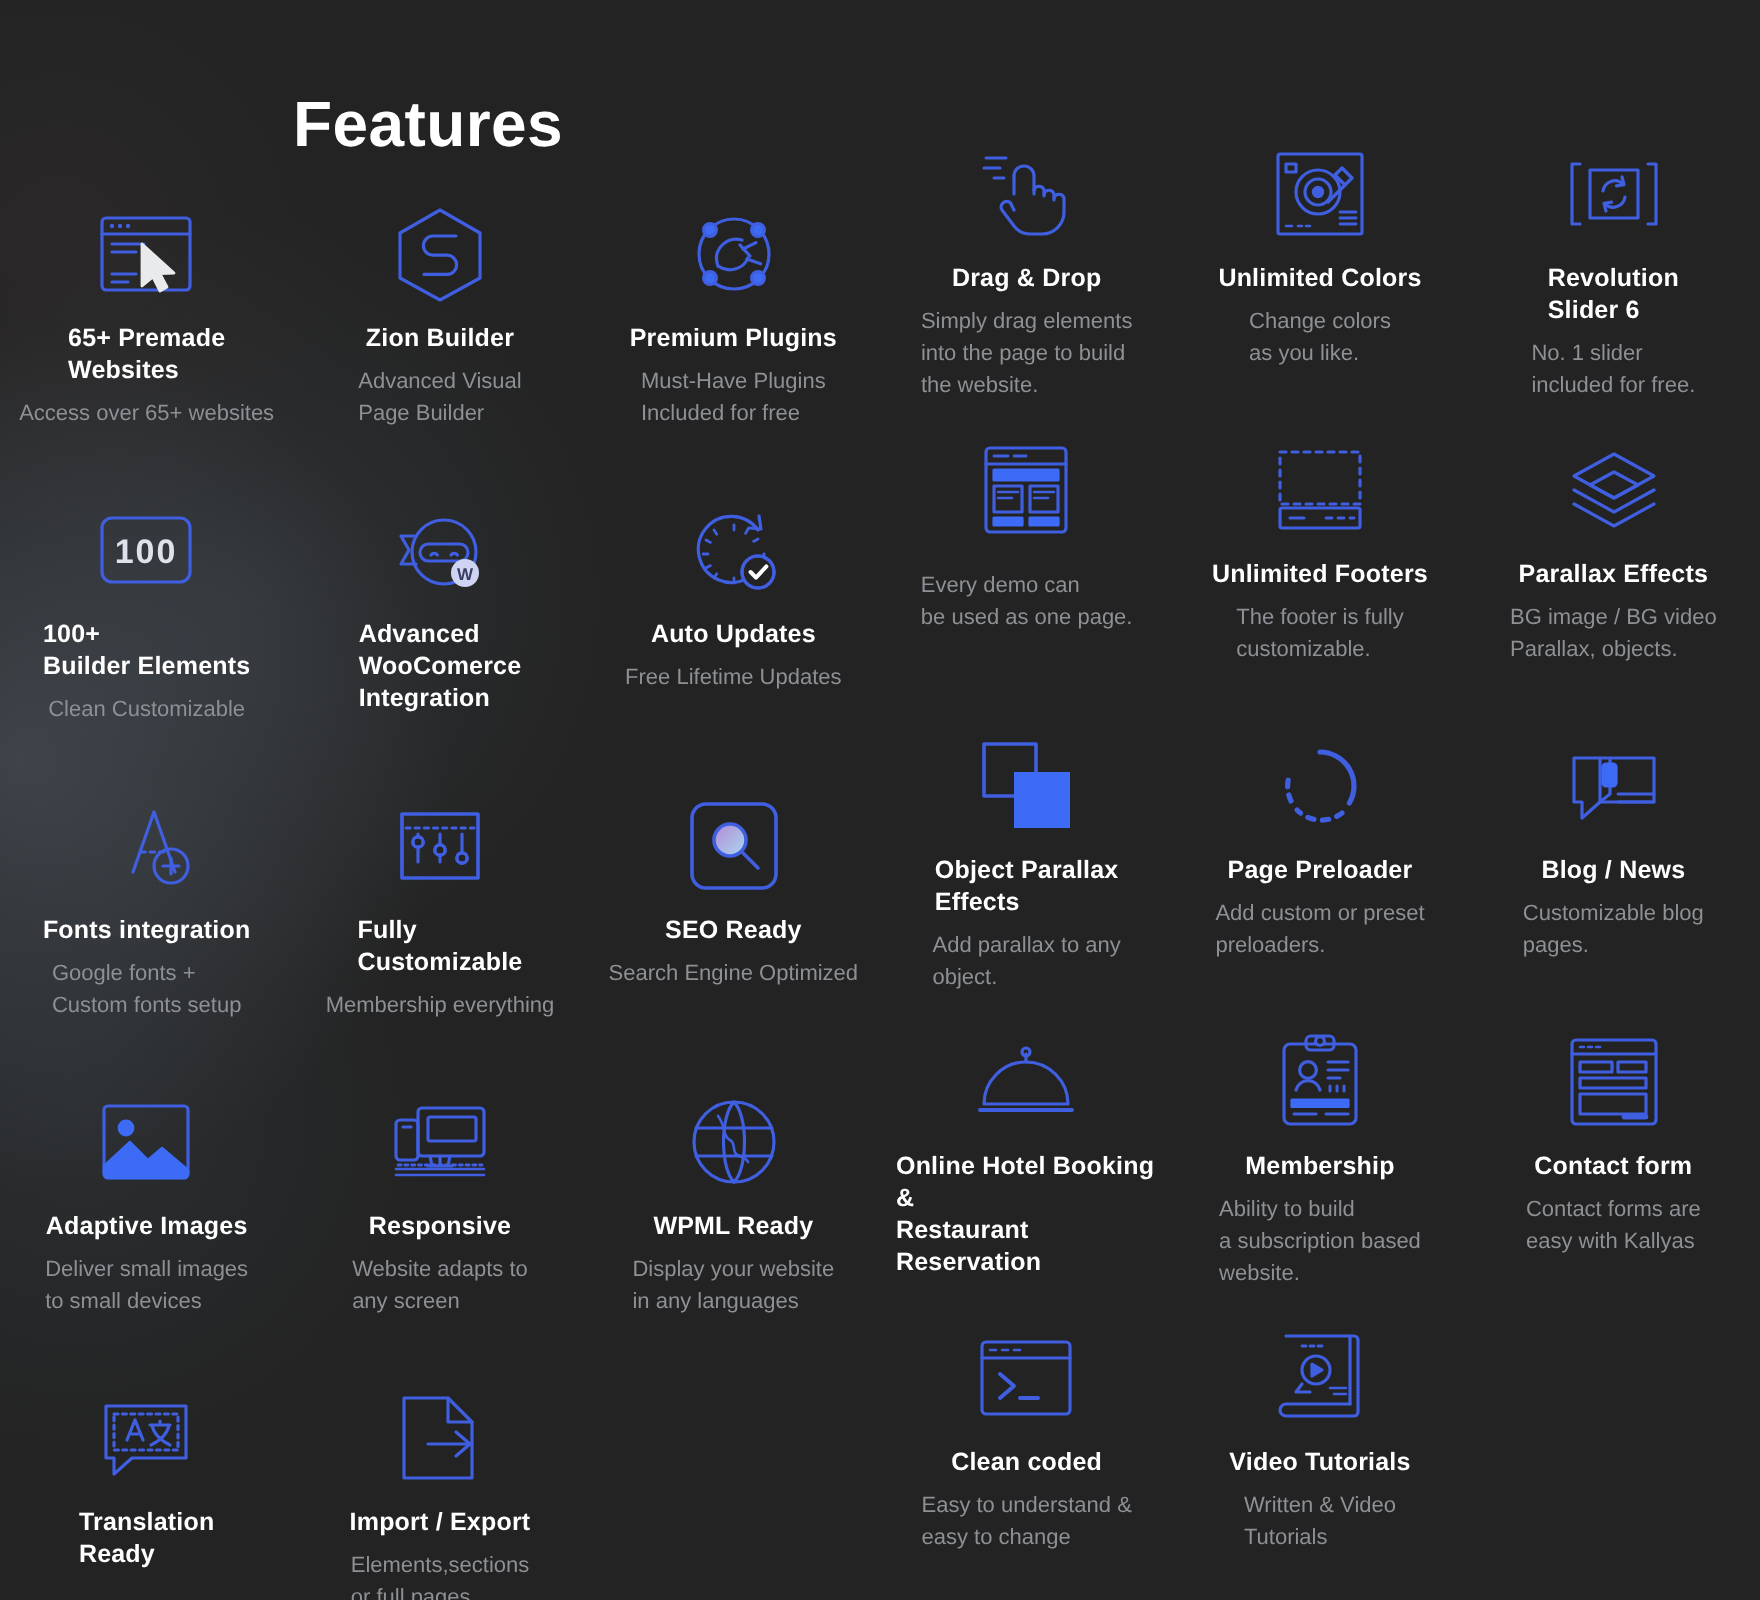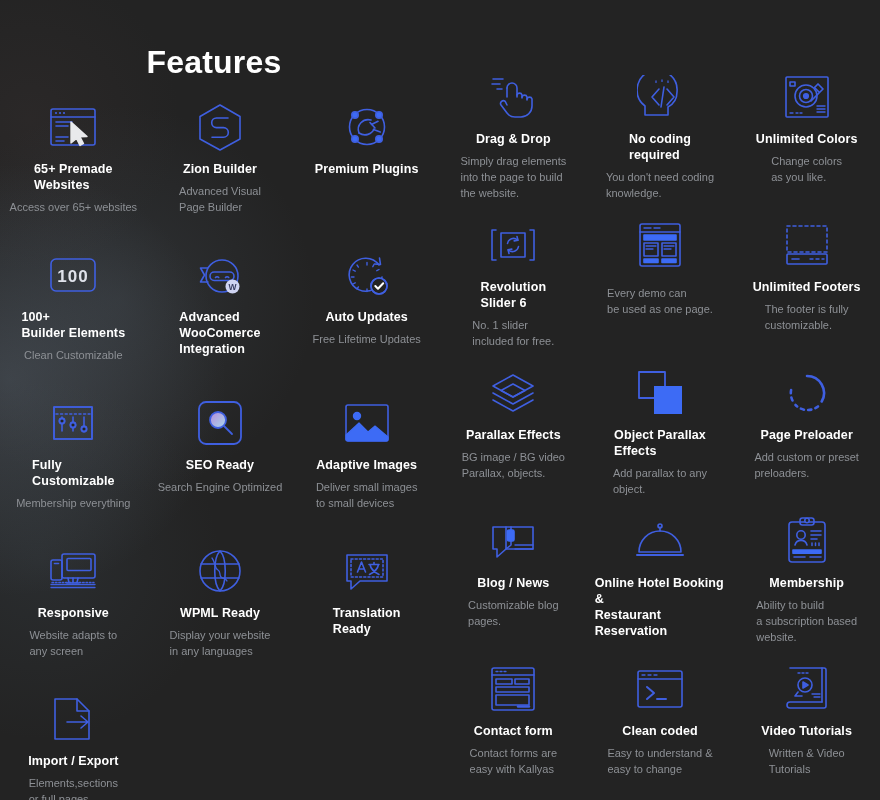--- a/index.html
+++ b/index.html
@@ -92,20 +92,22 @@
     <circle cx="36" cy="12" r="3.2" fill="#3d6bf5"></circle>
     <circle cx="12" cy="36" r="3.2" fill="#3d6bf5"></circle>
     <circle cx="36" cy="36" r="3.2" fill="#3d6bf5"></circle>
     <path d="M16 30 C13 22 20 15 28 17"></path>
     <path d="M16 30 C22 34 29 31 31 26"></path>
     <path d="M28.5 21.5 l6.5 -3.2 M30.5 26.5 l6.8 2.4"></path>
     <path d="M27 19.5 l5 5.5"></path>
         </svg>
       </div>
       <div class="card-title">Premium Plugins</div>
+      <div class="card-desc">Must-Have Plugins
+Included for free</div>
     </div>
     <div class="card">
       <div class="card-icon">
         <svg width="48" height="40" viewBox="0 0 48 40" fill="none" stroke="#3f5fe0" stroke-width="1.6" stroke-linecap="round" stroke-linejoin="round">
     <rect x="2" y="4" width="44" height="32" rx="5"></rect>
     <text x="24" y="26.5" font-family="'Liberation Sans',sans-serif" font-size="17" font-weight="700" fill="#dfe2ea" stroke="none" text-anchor="middle" letter-spacing="1">100</text>
         </svg>
       </div>
       <div class="card-title">100+
 Builder Elements</div>
@@ -135,20 +137,33 @@
       <path d="M24 9.5v2.5M31 11.5l-1.2 2.2M36 16.5l-2.2 1.2M14 12l1.4 2.1M10 17l2.2 1.2
                M8.5 24h2.5M10 31l2.2-1.2M14 36l1.4-2.1M24 38.5V36M31 36.5l-1.2-2.2"></path>
     </g>
     <circle cx="36" cy="33" r="8" fill="#232323"></circle>
     <circle cx="36" cy="33" r="8"></circle>
     <path d="M32.3 33 l2.7 2.8 l5.2 -5.6" stroke="#fff" stroke-width="2"></path>
         </svg>
       </div>
       <div class="card-title">Auto Updates</div>
       <div class="card-desc">Free Lifetime Updates</div>
+    </div>
+    <div class="card">
+      <div class="card-icon">
+        <svg width="48" height="44" viewBox="0 0 48 44" fill="none" stroke="#3f5fe0" stroke-width="1.6" stroke-linecap="round" stroke-linejoin="round">
+    <path d="M17.5 35 L28 5 L38.5 35"></path>
+    <path d="M21.5 25 h13" stroke-dasharray="2.2 2.4"></path>
+    <circle cx="36.5" cy="32" r="8.5"></circle>
+    <path d="M36.5 28v8M32.5 32h8"></path>
+        </svg>
+      </div>
+      <div class="card-title">Fonts integration</div>
+      <div class="card-desc">Google fonts +
+Custom fonts setup</div>
     </div>
     <div class="card">
       <div class="card-icon">
         <svg width="48" height="40" viewBox="0 0 48 40" fill="none" stroke="#3f5fe0" stroke-width="1.6" stroke-linecap="round" stroke-linejoin="round">
     <path d="M5 4 h38 v32 h-38 z" stroke-dasharray="0"></path>
     <path d="M5 4 h38 M5 36 h38 M5 4 v32 M43 4 v32"></path>
     <path d="M7 11 h34" stroke-dasharray="2 2.6"></path>
     <path d="M13 14 v14 M24 14 v14 M35 14 v14"></path>
     <circle cx="13" cy="18" r="2.6" fill="#232323"></circle>
           <circle cx="13" cy="18" r="2.6"></circle>
@@ -265,35 +280,20 @@
         </svg>
       </div>
       <div class="card-title">Drag &amp; Drop</div>
       <div class="card-desc">Simply drag elements
 into the page to build
 the website.</div>
     </div>
     <div class="card">
       <div class="card-icon">
         <svg width="46" height="44" viewBox="0 0 46 44" fill="none" stroke="#3f5fe0" stroke-width="1.6" stroke-linecap="round" stroke-linejoin="round">
-    <path d="M8 40 V31 a20 20 0 1 1 32 -14 a17 17 0 0 1 -9 15 v8 z"></path>
-    <path d="M22 14 l-7 8 l7 8 M30 14 l7 8 l-7 8 M27 12 l-3 20"></path>
-    <g stroke-width="1.3" stroke-dasharray="1.4 2">
-      <path d="M19 6 v3 M25 5 v3 M31 6 v3"></path>
-    </g>
-        </svg>
-      </div>
-      <div class="card-title">No coding
-required</div>
-      <div class="card-desc">You don't need coding
-knowledge.</div>
-    </div>
-    <div class="card">
-      <div class="card-icon">
-        <svg width="46" height="44" viewBox="0 0 46 44" fill="none" stroke="#3f5fe0" stroke-width="1.6" stroke-linecap="round" stroke-linejoin="round">
     <rect x="2" y="2" width="42" height="40" rx="1"></rect>
     <path d="M6 7 h5 v4 h-5 z"></path>
     <g stroke-width="1.4">
             <path d="M33 34 h8 M33 37 h8 M33 31 h8"></path>
           </g>
     <g stroke-width="1.3">
             <path d="M6 38 h3 M12 38 h2 M16 38 h2"></path>
           </g>
     <circle cx="22" cy="21" r="11"></circle>
     <circle cx="22" cy="21" r="6.5"></circle>

